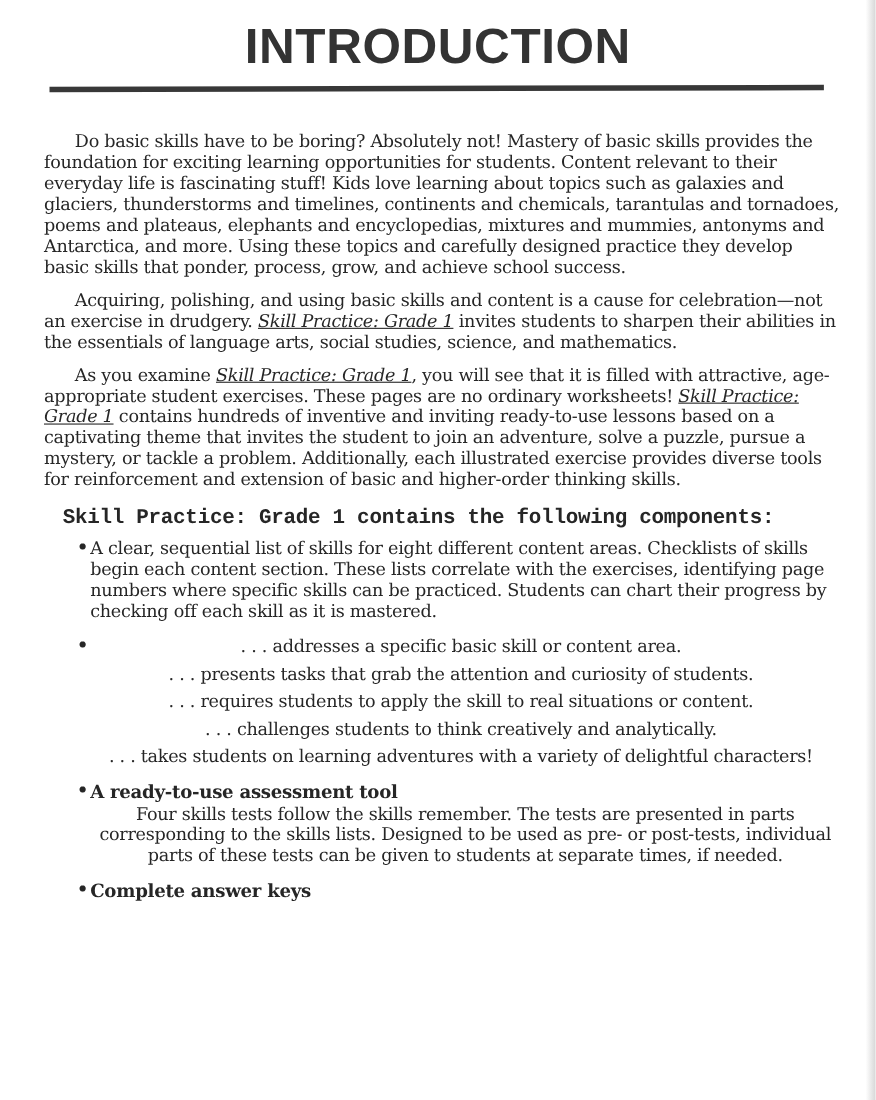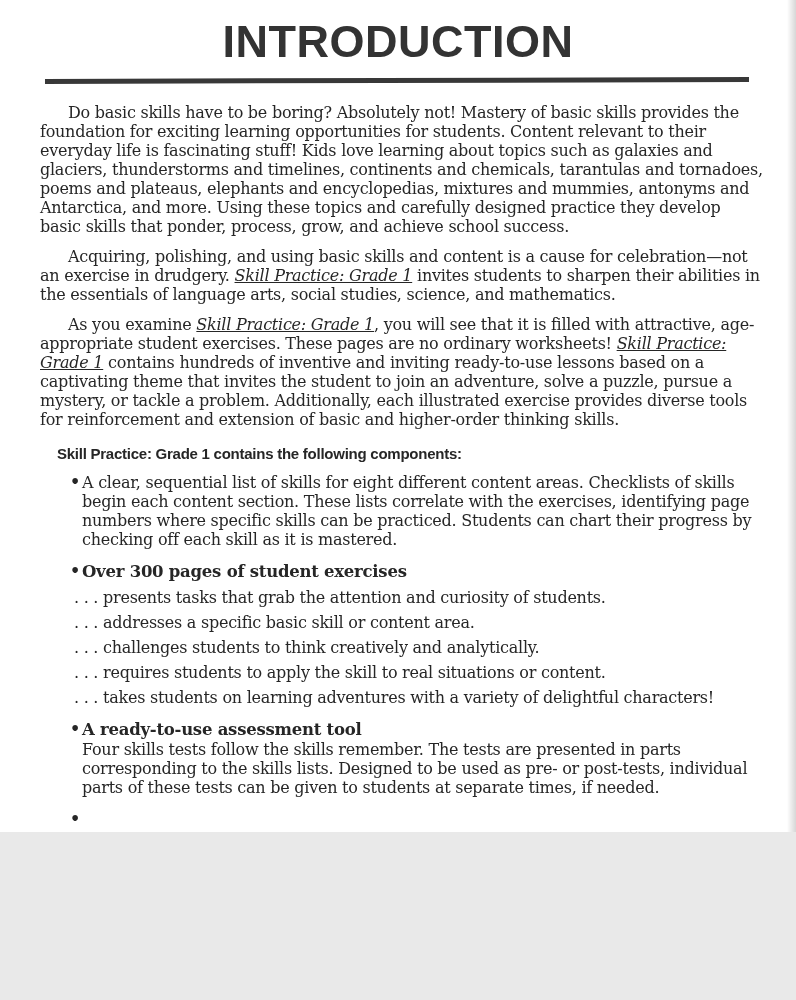--- a/index.html
+++ b/index.html
@@ -1,18 +1,18 @@
 <!DOCTYPE html>
 <html><head>
 <meta charset="utf-8">
 <style>
   html,body { margin:0; padding:0; background:#e9e9e9; }
   .page {
     position:relative;
-    width:796px; height:832px;
+    width:796px; height:1000px;
     margin:0 auto;
     background:#ffffff;
     overflow:hidden;
     font-family:"DejaVu Serif","Liberation Serif",serif;
     color:#262626;
   }
   .page-title {
     margin:0;
     padding-top:19px;
     text-align:center;
@@ -27,37 +27,38 @@
     height:5px;
     background:#383838;
     margin:14px 47px 0 45px;
     transform:rotate(-0.15deg);
   }
   .content {
     padding:20px 32px 0 40px;
     font-size:16px;
     line-height:19px;
     letter-spacing:-0.25px;
+    margin-top:16px;
   }
   .para { margin:0 0 11px 0; text-indent:28px; }
   .para em { font-style:italic;text-decoration:underline; }
   .components-heading {
-    font-family:Liberation Sans, sans-serif;
-    font-size:15px;
+    font-family:Liberation Mono, monospace;
+    font-size:19px;
     font-weight:700;
     margin:15px 0 9px 17px;
     line-height:20px;
   }
   .bullet { position:relative; padding-left:42px; margin:0 0 13px 0; }
   .bullet .dot {
     position:absolute; left:30px; top:-1px;
     font-weight:700; font-size:16px;
   }
   .bullet-title { font-weight:700; font-size:16.5px; line-height:20px; }
-  .bullet-body { font-size:16px; line-height:19px; }
+  .bullet-body { font-size:16px; line-height:19px;text-align:center; }
   .sub-intro { margin-left:-4px; }
   .feature { margin:6px 0 0 -8px; }
   .scan-edge {
     position:absolute; top:0; right:0;
     width:9px; height:100%;
     background:linear-gradient(to right, rgba(110,110,110,0) 0%, rgba(110,110,110,0.28) 100%);
     pointer-events:none;
   }
 </style>
 </head>
@@ -78,36 +79,36 @@
 
     <h2 class="components-heading">Skill Practice: Grade 1 contains the following components:</h2>
 
     <div class="bullet">
       <span class="dot">•</span>
       <span class="bullet-body">A clear, sequential list of skills for eight different content areas. Checklists of skills begin each content section. These lists correlate with the exercises, identifying page numbers where specific skills can be practiced. Students can chart their progress by checking off each skill as it is mastered.</span>
     </div>
 
     <div class="bullet">
       <span class="dot">•</span>
-      <div class="bullet-title">Over 300 pages of student exercises</div>
       <div>
+        <div class="bullet-body feature">. . . addresses a specific basic skill or content area.</div>
         <div class="bullet-body feature">. . . presents tasks that grab the attention and curiosity of students.</div>
-        <div class="bullet-body feature">. . . addresses a specific basic skill or content area.</div>
+        <div class="bullet-body feature">. . . requires students to apply the skill to real situations or content.</div>
         <div class="bullet-body feature">. . . challenges students to think creatively and analytically.</div>
-        <div class="bullet-body feature">. . . requires students to apply the skill to real situations or content.</div>
         <div class="bullet-body feature">. . . takes students on learning adventures with a variety of delightful characters!</div>
       </div>
     </div>
 
     <div class="bullet">
       <span class="dot">•</span>
       <div class="bullet-title">A ready-to-use assessment tool</div>
       <div class="bullet-body">Four skills tests follow the skills remember. The tests are presented in parts corresponding to the skills lists. Designed to be used as pre- or post-tests, individual parts of these tests can be given to students at separate times, if needed.</div>
     </div>
 
     <div class="bullet">
       <span class="dot">•</span>
+      <div class="bullet-title">Complete answer keys</div>
     </div>
 
   </main>
 
   <div class="scan-edge"></div>
 </div>
 
 </body></html>

